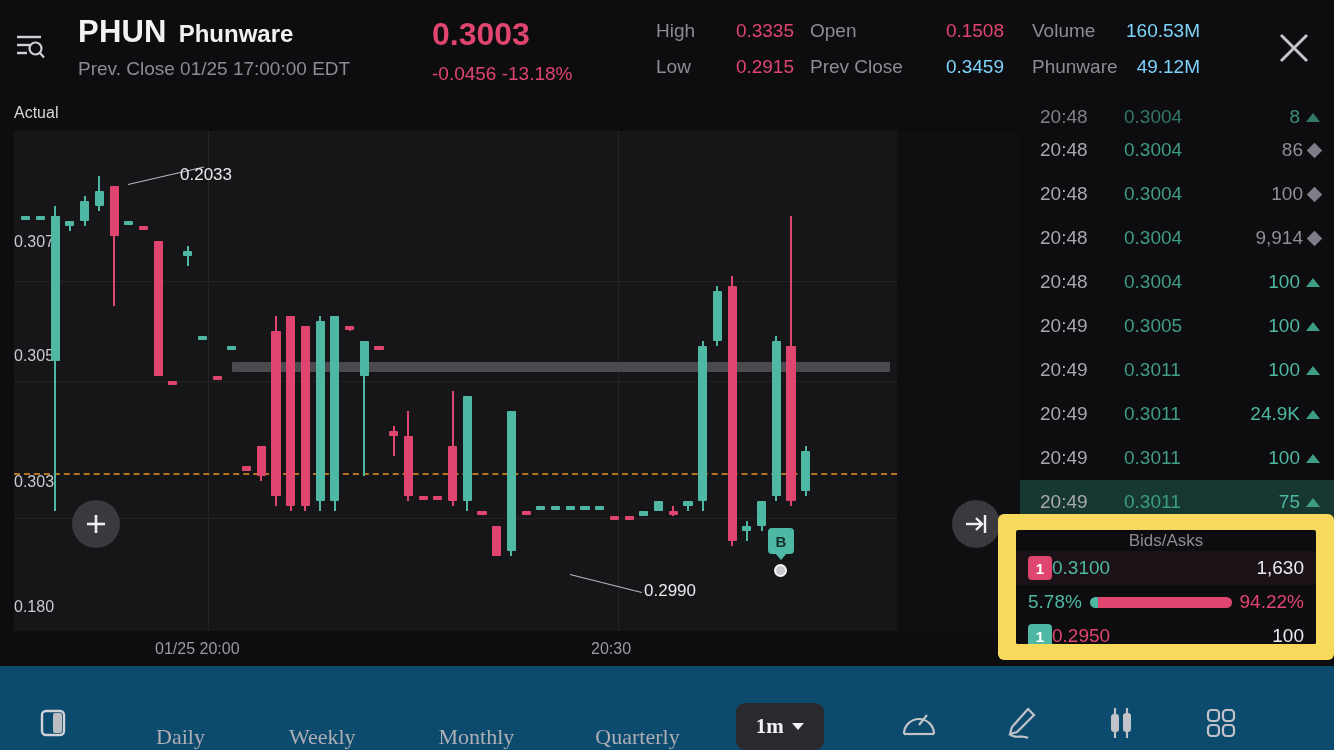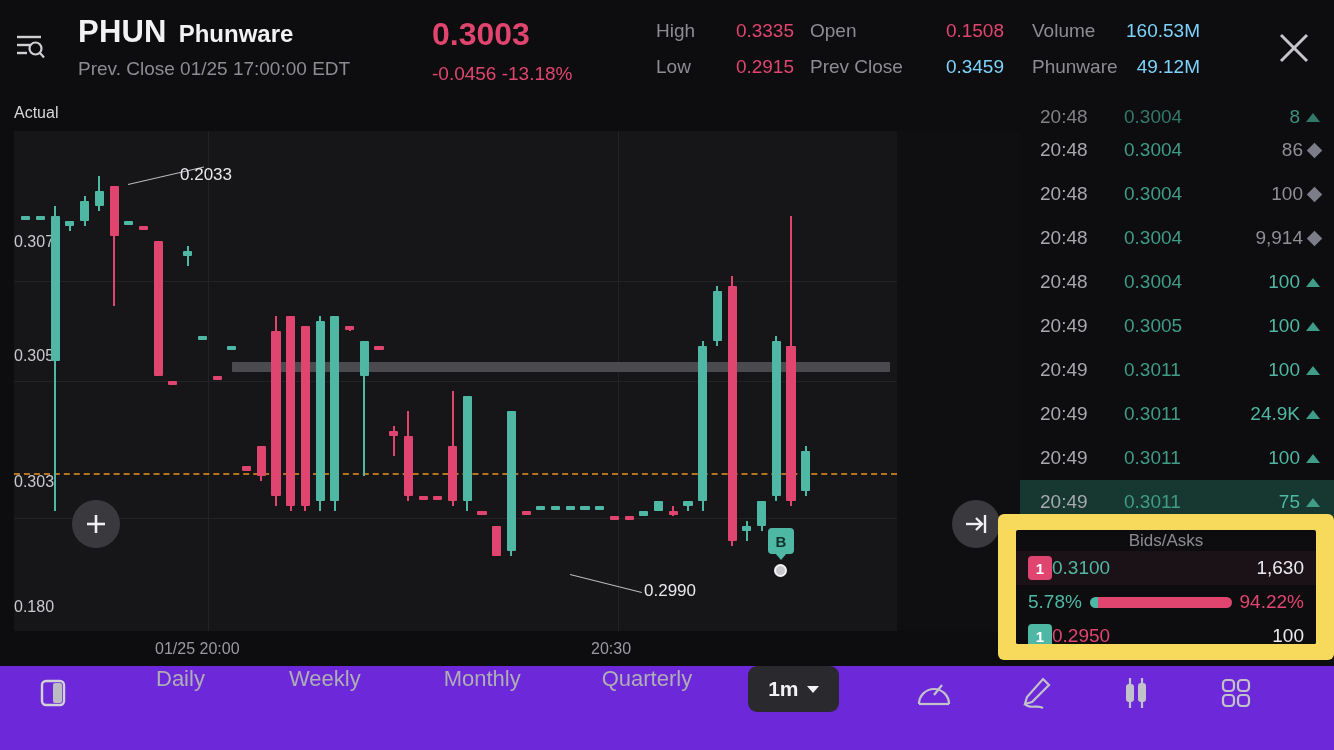--- a/index.html
+++ b/index.html
@@ -109,22 +109,22 @@
   .ba-qty { margin-left:auto; color:#e9e9ee; }
   .ba-ratio { position:relative; display:flex; align-items:center; height:34px; padding:0 12px;
     font-size:19px; background:#0d0d0f; }
   .ratio-bid { color:#4fb8a4; }
   .ratio-ask { color:#e0456f; }
   .ratio-bar { flex:1; margin:0 8px; height:11px; display:flex; align-items:center; }
   .ratio-bar .b { height:11px; background:#4fb8a4; border-radius:6px 0 0 6px; }
   .ratio-bar .a { height:11px; background:#e0456f; border-radius:0 6px 6px 0; }
 
   
-  .bottom-bar { position:absolute; left:0; top:666px; width:1334px; height:84px; background:#6d28d9;
-    display:flex; align-items:flex-start; }
+  .bottom-bar { position:absolute; left:0; top:666px; width:1334px; height:84px; background:#0c4a6e;
+    display:flex; align-items:flex-end;font-family:Liberation Serif, serif; }
   .bb-icon { width:54px; height:54px; display:flex; align-items:center; justify-content:center; cursor:pointer; }
   .bb-tab { font-size:22px; color:#aeaeb4; cursor:pointer; }
   .bb-pill { background:#2a2a2e; border-radius:9px; padding:11px 20px; display:flex;
     align-items:center; gap:8px; cursor:pointer; }
   .bb-pill span { font-size:21px; font-weight:bold; color:#f2f2f4; }
   .caret { width:0;height:0;border-left:6px solid transparent;border-right:6px solid transparent;
     border-top:7px solid #f2f2f4; }
 </style>
 </head>
 <body>

